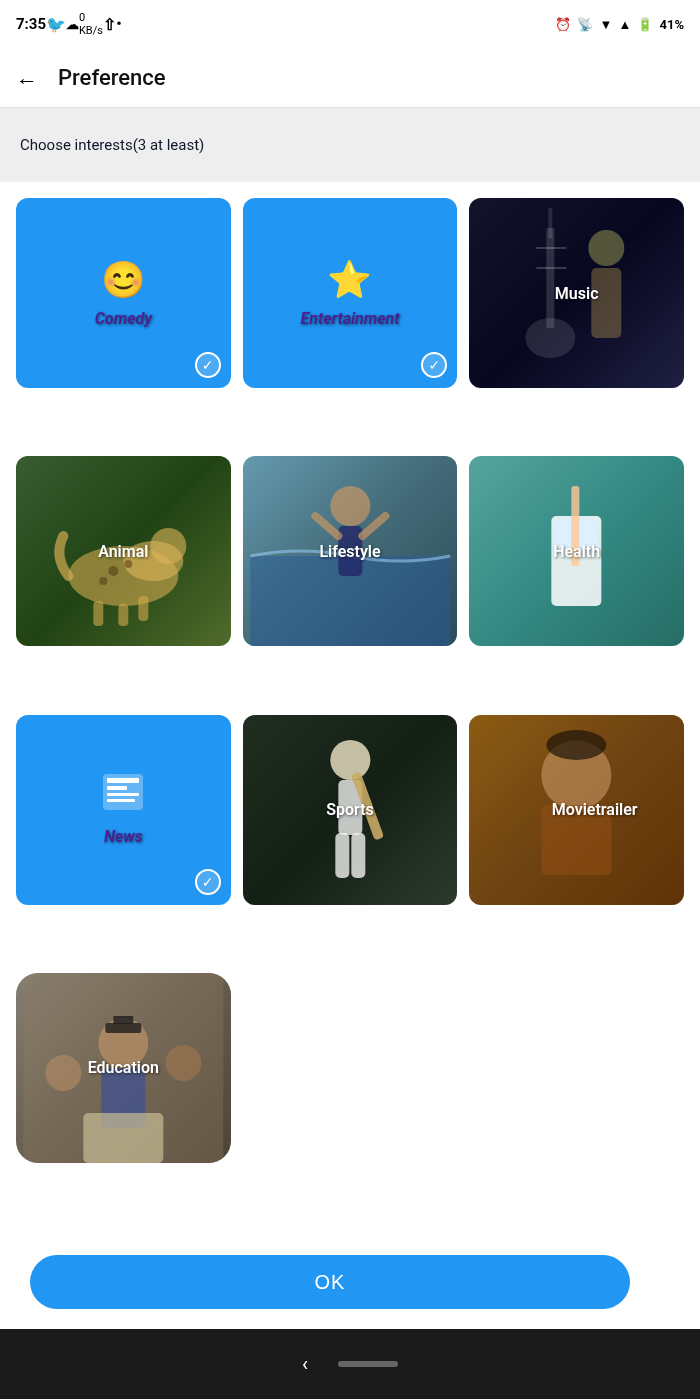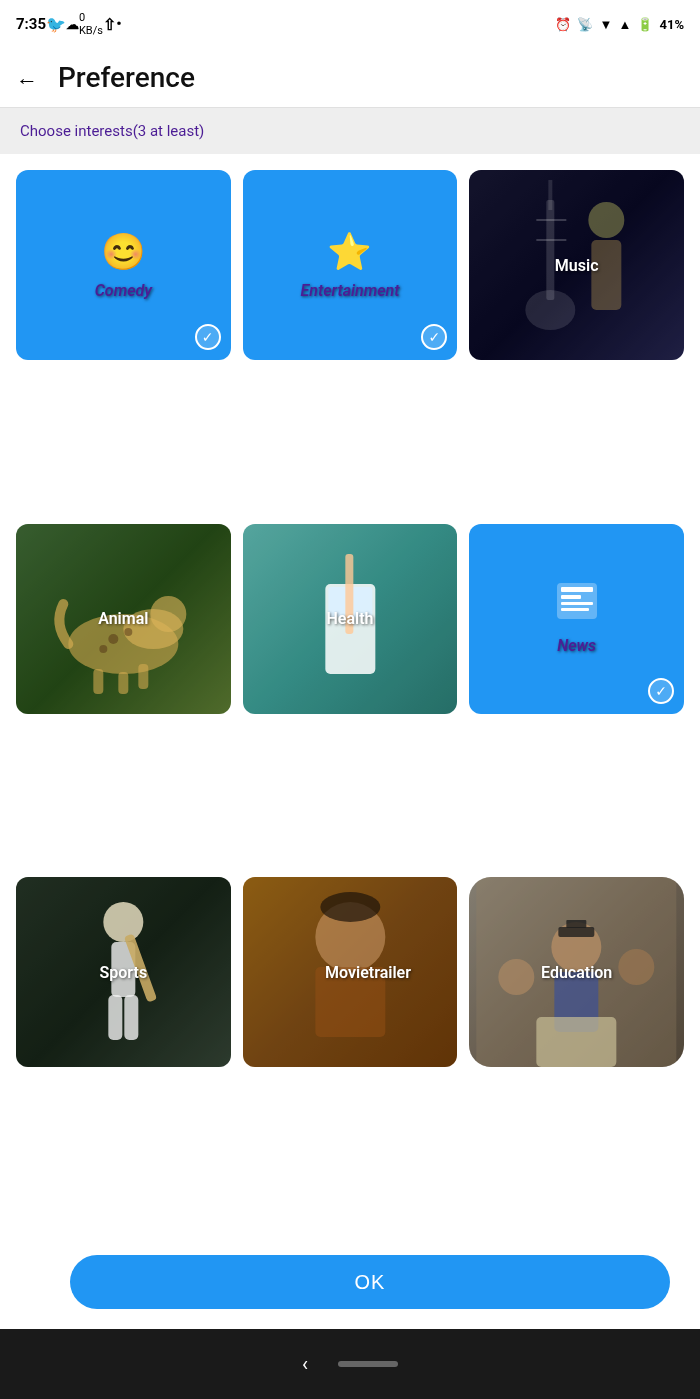--- a/index.html
+++ b/index.html
@@ -35,31 +35,31 @@
       padding: 0 16px;
       gap: 20px;
       border-bottom: 1px solid #e0e0e0;
     }
     .back-arrow {
       font-size: 22px;
       cursor: pointer;
       color: #000;
     }
     .header-title {
-      font-size: 28px;
+      font-size: 22px;
       font-weight: 500;
       color: #111;
     }
 
     
     .subtitle-bar {
       background: #eeeeee;
-      padding: 14px 20px;
+      padding: 28px 20px;
       font-size: 15px;
-      color: #4c1d95;
+      color: #0f172a;
     }
 
     
     .grid-container {
       background: white;
       padding: 16px;
       display: grid;
       grid-template-columns: repeat(3, 1fr);
       gap: 12px;
       flex: 1;
@@ -167,21 +167,21 @@
     
     .music-bg {
       background: linear-gradient(135deg, #1a1a3a 0%, #0a0a2a 50%, #2a2a5a 100%);
     }
 
     
     .ok-area {
       background: white;
       padding: 20px 30px;
       display: flex;
-      justify-content: flex-end;
+      justify-content: flex-start;
     }
     .ok-button {
       background: #2196F3;
       color: white;
       border: none;
       border-radius: 30px;
       width: 100%;
       max-width: 600px;
       height: 54px;
       font-size: 20px;
@@ -307,20 +307,36 @@
 
       <path d="M45,120 Q30,100 40,80" stroke="rgba(210,170,80,0.7)" stroke-width="10" fill="none" stroke-linecap="round"></path>
 
       <rect x="70" y="145" width="10" height="25" rx="4" fill="rgba(210,170,80,0.6)"></rect>
       <rect x="95" y="148" width="10" height="22" rx="4" fill="rgba(210,170,80,0.6)"></rect>
       <rect x="115" y="140" width="10" height="25" rx="4" fill="rgba(210,170,80,0.6)"></rect>
     </svg>
     <span class="item-label">Animal</span>
   </div>
 
+  <div class="grid-item lifestyle-bg">
+    <div class="overlay"></div>
+    <svg class="tile-svg" viewBox="0 0 200 190">
+
+      <rect x="0" y="100" width="200" height="90" fill="rgba(40,90,150,0.5)"></rect>
+
+      <path d="M0,100 Q50,90 100,100 Q150,110 200,100" stroke="rgba(150,200,240,0.6)" stroke-width="3" fill="none"></path>
+
+      <circle cx="100" cy="50" r="20" fill="rgba(200,150,100,0.7)"></circle>
+      <rect x="88" y="70" width="24" height="50" rx="5" fill="rgba(30,30,100,0.7)"></rect>
+
+      <line x1="88" y1="80" x2="65" y2="60" stroke="rgba(200,150,100,0.7)" stroke-width="8" stroke-linecap="round"></line>
+      <line x1="112" y1="80" x2="135" y2="60" stroke="rgba(200,150,100,0.7)" stroke-width="8" stroke-linecap="round"></line>
+    </svg>
+    <span class="item-label">Lifestyle</span>
+  </div>
 
   <div class="grid-item health-bg">
     <div class="overlay" style="background:rgba(0,0,0,0.1);"></div>
     <svg class="tile-svg" viewBox="0 0 200 190">
 
       <rect x="75" y="60" width="50" height="90" rx="5" fill="rgba(255,255,255,0.85)"></rect>
       <rect x="78" y="63" width="44" height="30" rx="3" fill="rgba(220,240,255,0.9)"></rect>
 
       <rect x="95" y="30" width="8" height="80" rx="3" fill="rgba(255,200,150,0.8)"></rect>
     </svg>

